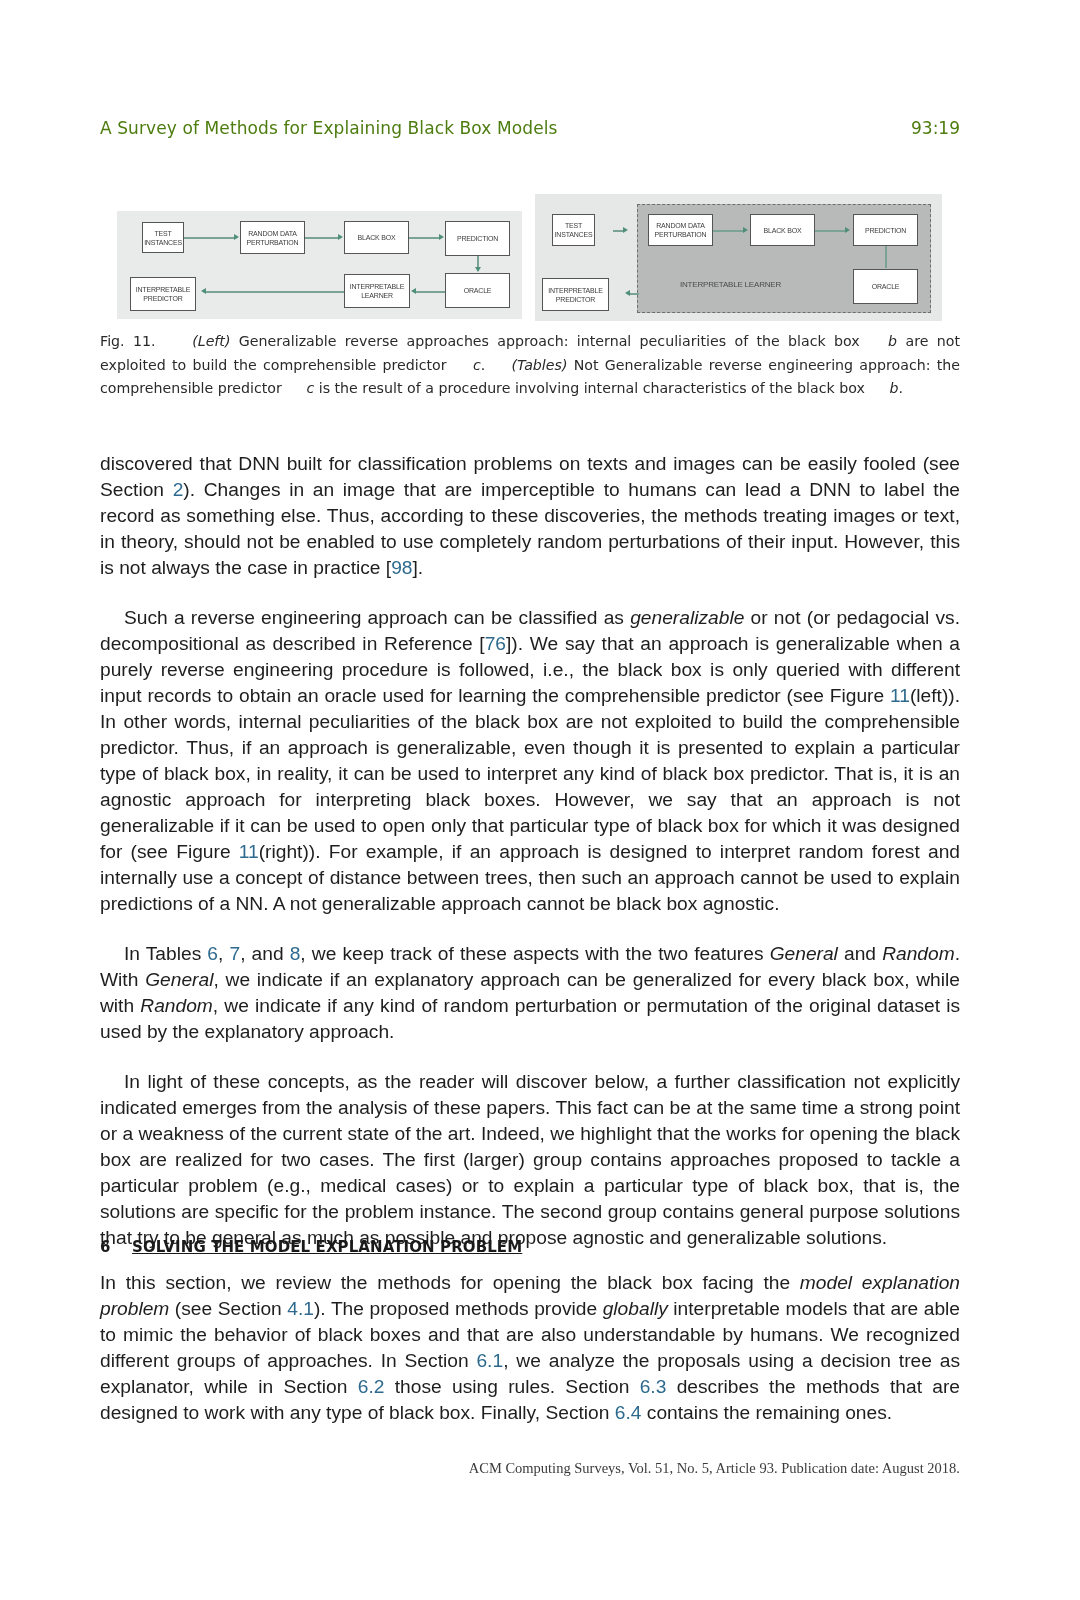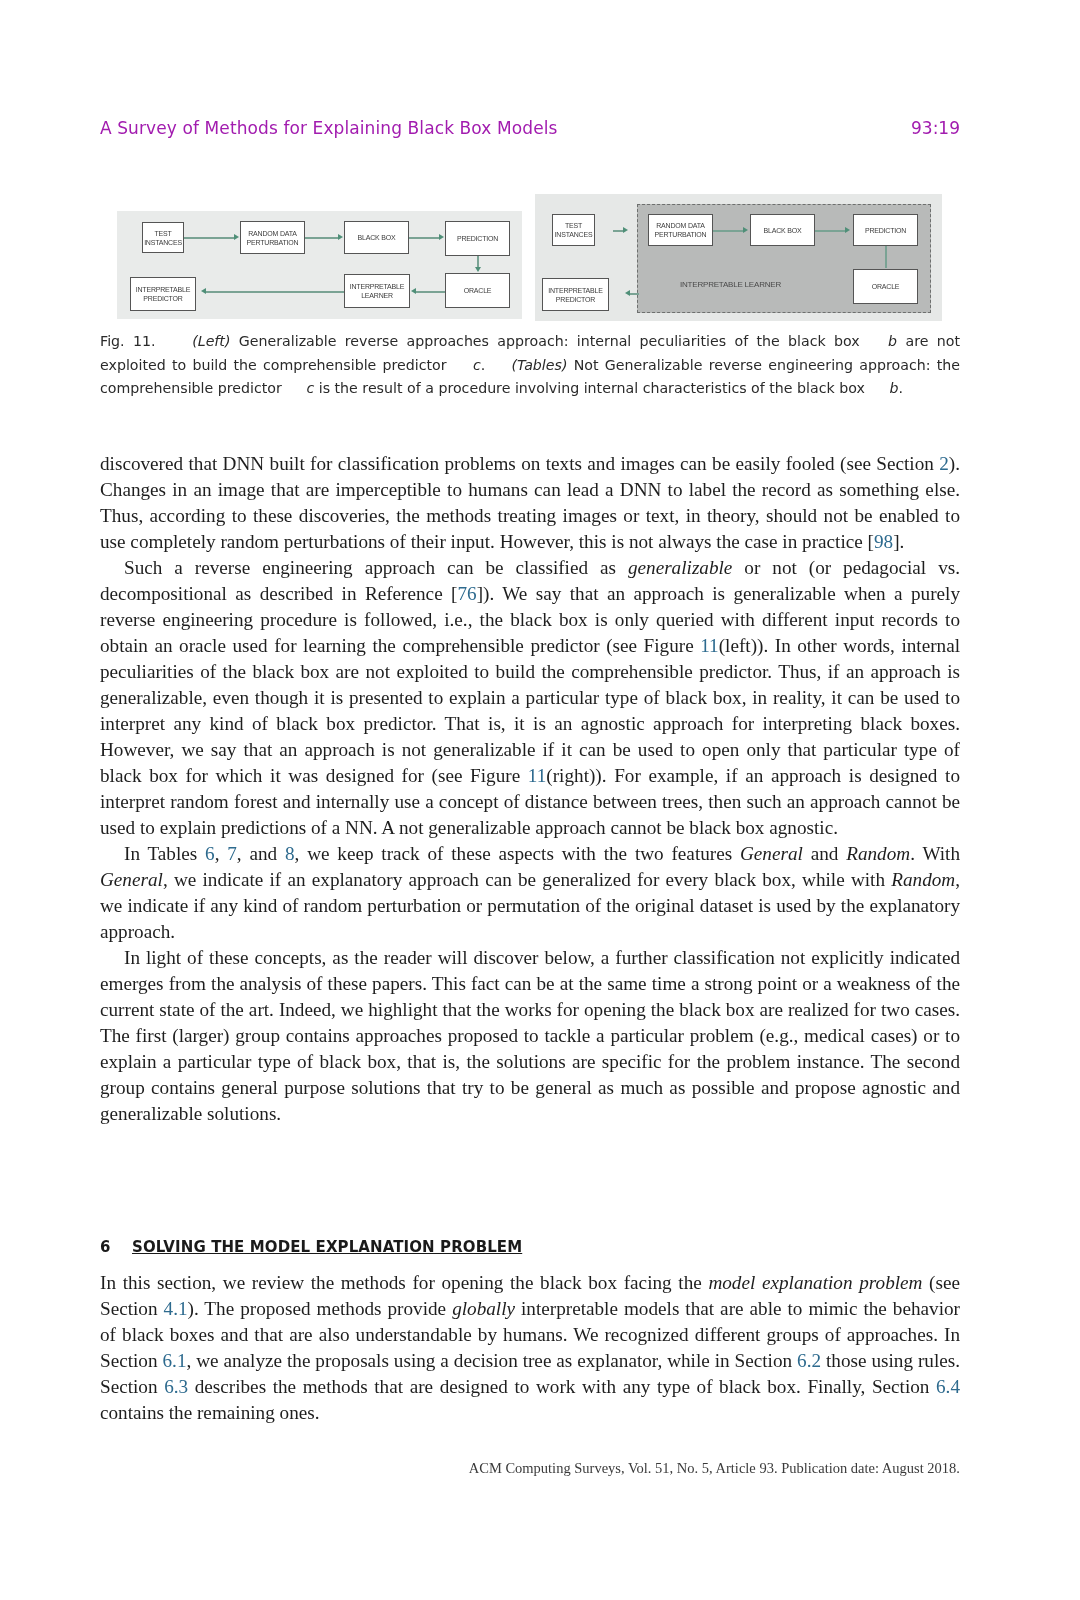--- a/index.html
+++ b/index.html
@@ -1,18 +1,18 @@
 <!DOCTYPE html>
 <html><head>
 <meta charset="utf-8">
 <style>
   html, body { margin: 0; padding: 0; background: #ffffff; }
   body { width: 1080px; height: 1600px; position: relative; overflow: hidden; color: #1e1e1e; }
   .running-head { position: absolute; top: 118px; left: 100px; width: 860px; height: 26px;
-    font-family: "DejaVu Sans", sans-serif; font-size: 17px; color: #a21caf; }
+    font-family: "DejaVu Sans", sans-serif; font-size: 17px; color: #4d7c0f; }
   .running-head .title { position: absolute; left: 0; top: 0; letter-spacing: 0.1px; }
   .running-head .pageno { position: absolute; right: 0; top: 0; }
 
   
   .figure { position: absolute; top: 192px; left: 100px; width: 860px; height: 135px; }
   .panel { position: absolute; }
   .panel-left { left: 17px; top: 19px; width: 405px; height: 108px; background: #e9ebea; }
   .panel-right { left: 435px; top: 2px; width: 407px; height: 127px; background: #e6e8e7; }
   .dashed-region { position: absolute; background: #b8bab9; border: 1.5px dashed #6d6f6e; }
   .box { position: absolute; background: #ffffff; border: 1.5px solid #555; box-sizing: border-box;
@@ -27,24 +27,24 @@
   .head { position: absolute; width: 0; height: 0; }
   .head.r { border-top: 3px solid transparent; border-bottom: 3px solid transparent; border-left: 5px solid #4f8f78; }
   .head.l { border-top: 3px solid transparent; border-bottom: 3px solid transparent; border-right: 5px solid #4f8f78; }
   .head.d { border-left: 3px solid transparent; border-right: 3px solid transparent; border-top: 5px solid #4f8f78; }
 
   .caption { position: absolute; top: 330px; left: 100px; width: 860px;
     font-family: "DejaVu Sans", sans-serif; font-size: 14.2px; line-height: 23.5px; color: #2a2a2a;
     text-align: justify; }
   .caption i { font-style: italic; margin-left: 20px; }
 
-  .body-text { position: absolute; left: 100px; width: 860px; font-family: Liberation Serif, serif;
+  .body-text { position: absolute; left: 100px; width: 860px; font-family: Liberation Sans, sans-serif;
     font-size: 19.2px; line-height: 26px; color: #1e1e1e; text-align: justify; }
   .body-text p { margin: 0; }
-  .body-text p.indent { text-indent: 24px; }
+  .body-text p.indent { text-indent: 24px; margin-top: 24px; }
   .link { color: #2d6a8e; }
   .body-text i { font-style: italic; }
 
   .section-heading { position: absolute; top: 1238px; left: 100px; width: 860px;
     font-family: "DejaVu Sans", sans-serif; font-size: 15px; font-weight: bold; color: #1a1a1a; letter-spacing: 0.1px; text-decoration: underline; }
   .section-heading .num { display: inline-block; width: 32px; }
 
   .footer { position: absolute; top: 1460px; right: 120px; font-family: "Liberation Serif", serif;
     font-size: 14.5px; color: #3a3a3a; }
 </style>

